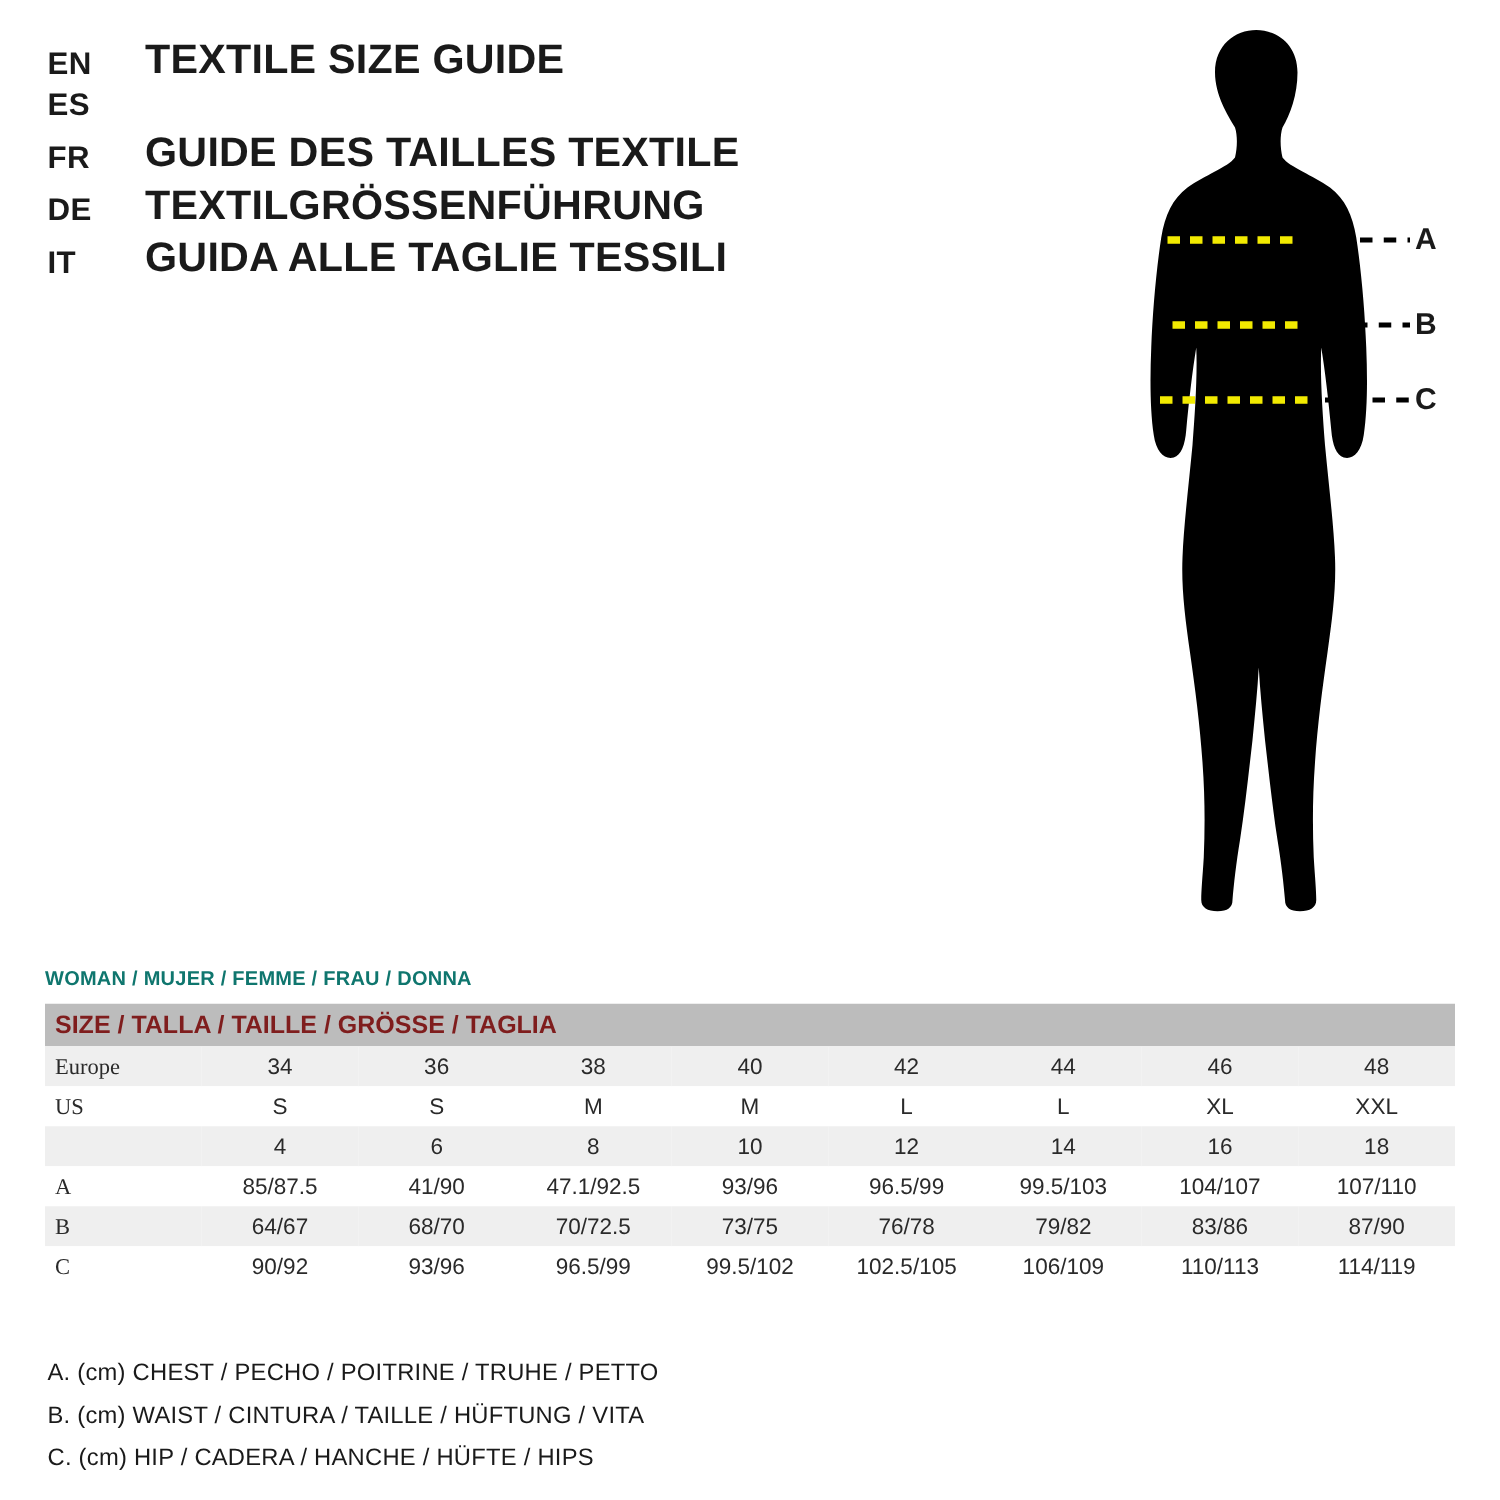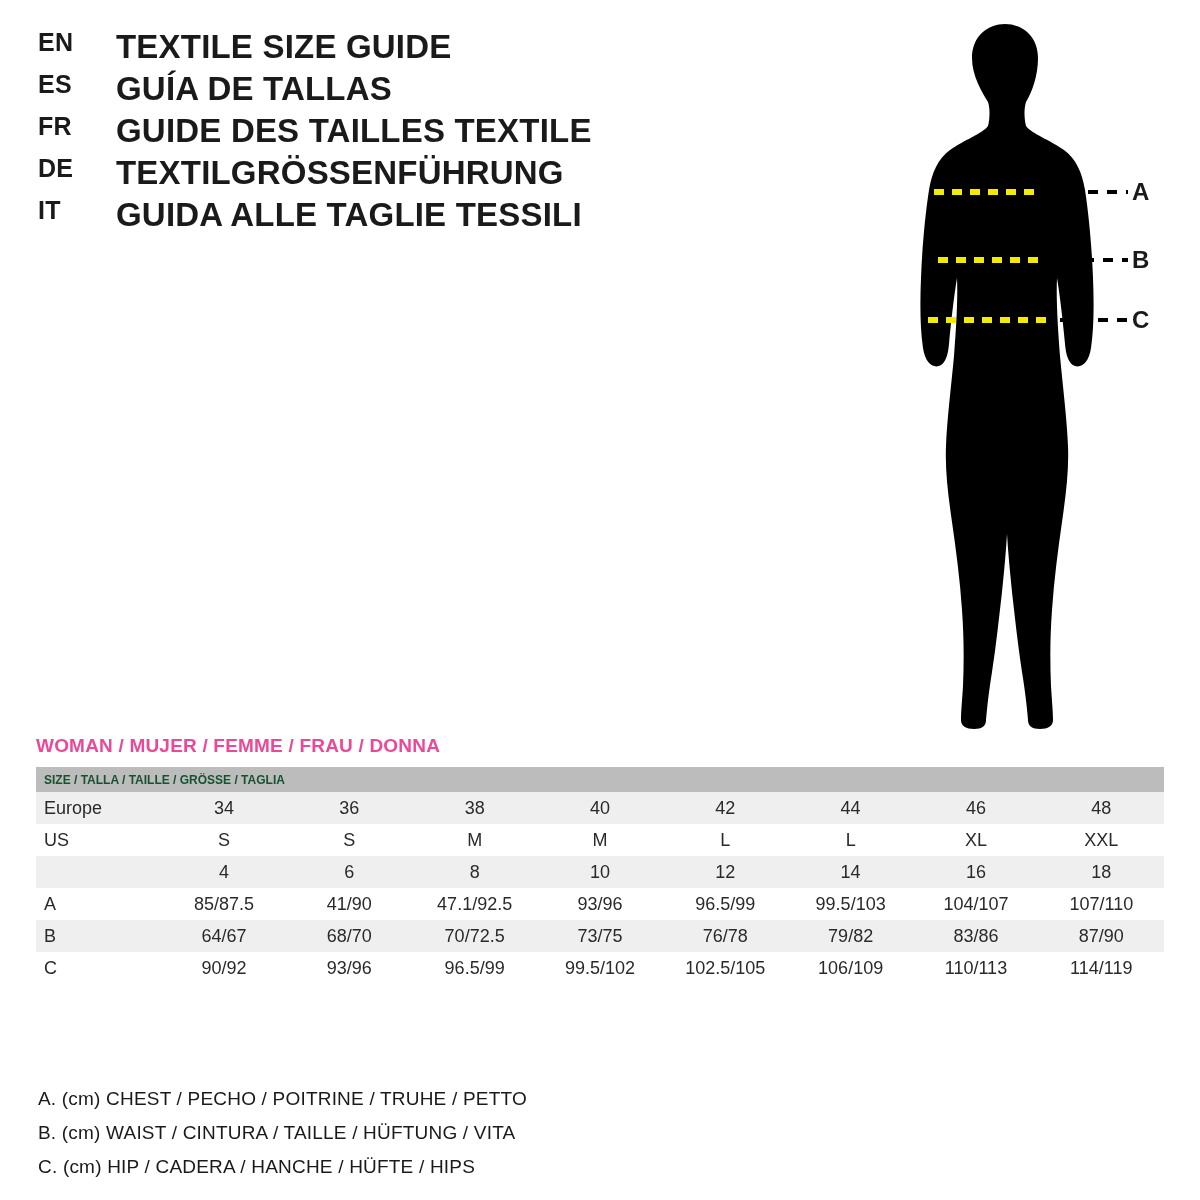--- a/index.html
+++ b/index.html
@@ -18,21 +18,21 @@
 
   
   #title-block {
     position: absolute;
     left: 38px;
     top: 28px;
     width: 520px;
   }
   .title-row {
     display: flex;
-    align-items: flex-start;
+    align-items: flex-end;
     margin-bottom: 4px;
   }
   .title-lang {
     width: 78px;
     flex: 0 0 78px;
     font-size: 25px;
     font-weight: bold;
     letter-spacing: 0.3px;
     color: #1a1a1a;
   }
@@ -65,56 +65,58 @@
   }
 
   
   #table-section {
     position: absolute;
     left: 36px;
     top: 735px;
     width: 1128px;
   }
   #woman-label {
-    font-size: 19px;
-    font-weight: bold;
-    color: #ec4899;
+    font-size: 16px;
+    font-weight: bold;
+    color: #0f766e;
     margin-bottom: 10px;
     letter-spacing: 0.2px;
+    margin-top: 40px;
   }
   table {
     border-collapse: collapse;
     width: 1128px;
     table-layout: fixed;
   }
   th, td {
     font-size: 18px;
     color: #2a2a2a;
     padding: 6px 0 5px 0;
     text-align: center;
     font-weight: normal;
   }
   thead th {
     background: #bcbcbc;
     text-align: left;
     padding-left: 8px;
     font-weight: bold;
-    font-size: 12px;
-    color: #14532d;
+    font-size: 20px;
+    color: #7f1d1d;
   }
   tbody tr:nth-child(odd) {
     background: #efefef;
   }
   tbody tr:nth-child(even) {
     background: #ffffff;
   }
   td.rowlabel {
     text-align: left;
     padding-left: 8px;
     width: 180px;
+    font-family: Liberation Serif, serif;
   }
 
   
   #legend {
     position: absolute;
     left: 38px;
     top: 1088px;
     width: 700px;
   }
   .legend-line {
@@ -128,21 +130,20 @@
 </head>
 <body>
 
 <div id="title-block">
   <div class="title-row">
     <span class="title-lang">EN</span>
     <span class="title-text">TEXTILE SIZE GUIDE</span>
   </div>
   <div class="title-row">
     <span class="title-lang">ES</span>
-    <span class="title-text">GUÍA DE TALLAS</span>
   </div>
   <div class="title-row">
     <span class="title-lang">FR</span>
     <span class="title-text">GUIDE DES TAILLES TEXTILE</span>
   </div>
   <div class="title-row">
     <span class="title-lang">DE</span>
     <span class="title-text">TEXTILGRÖSSENFÜHRUNG</span>
   </div>
   <div class="title-row">

